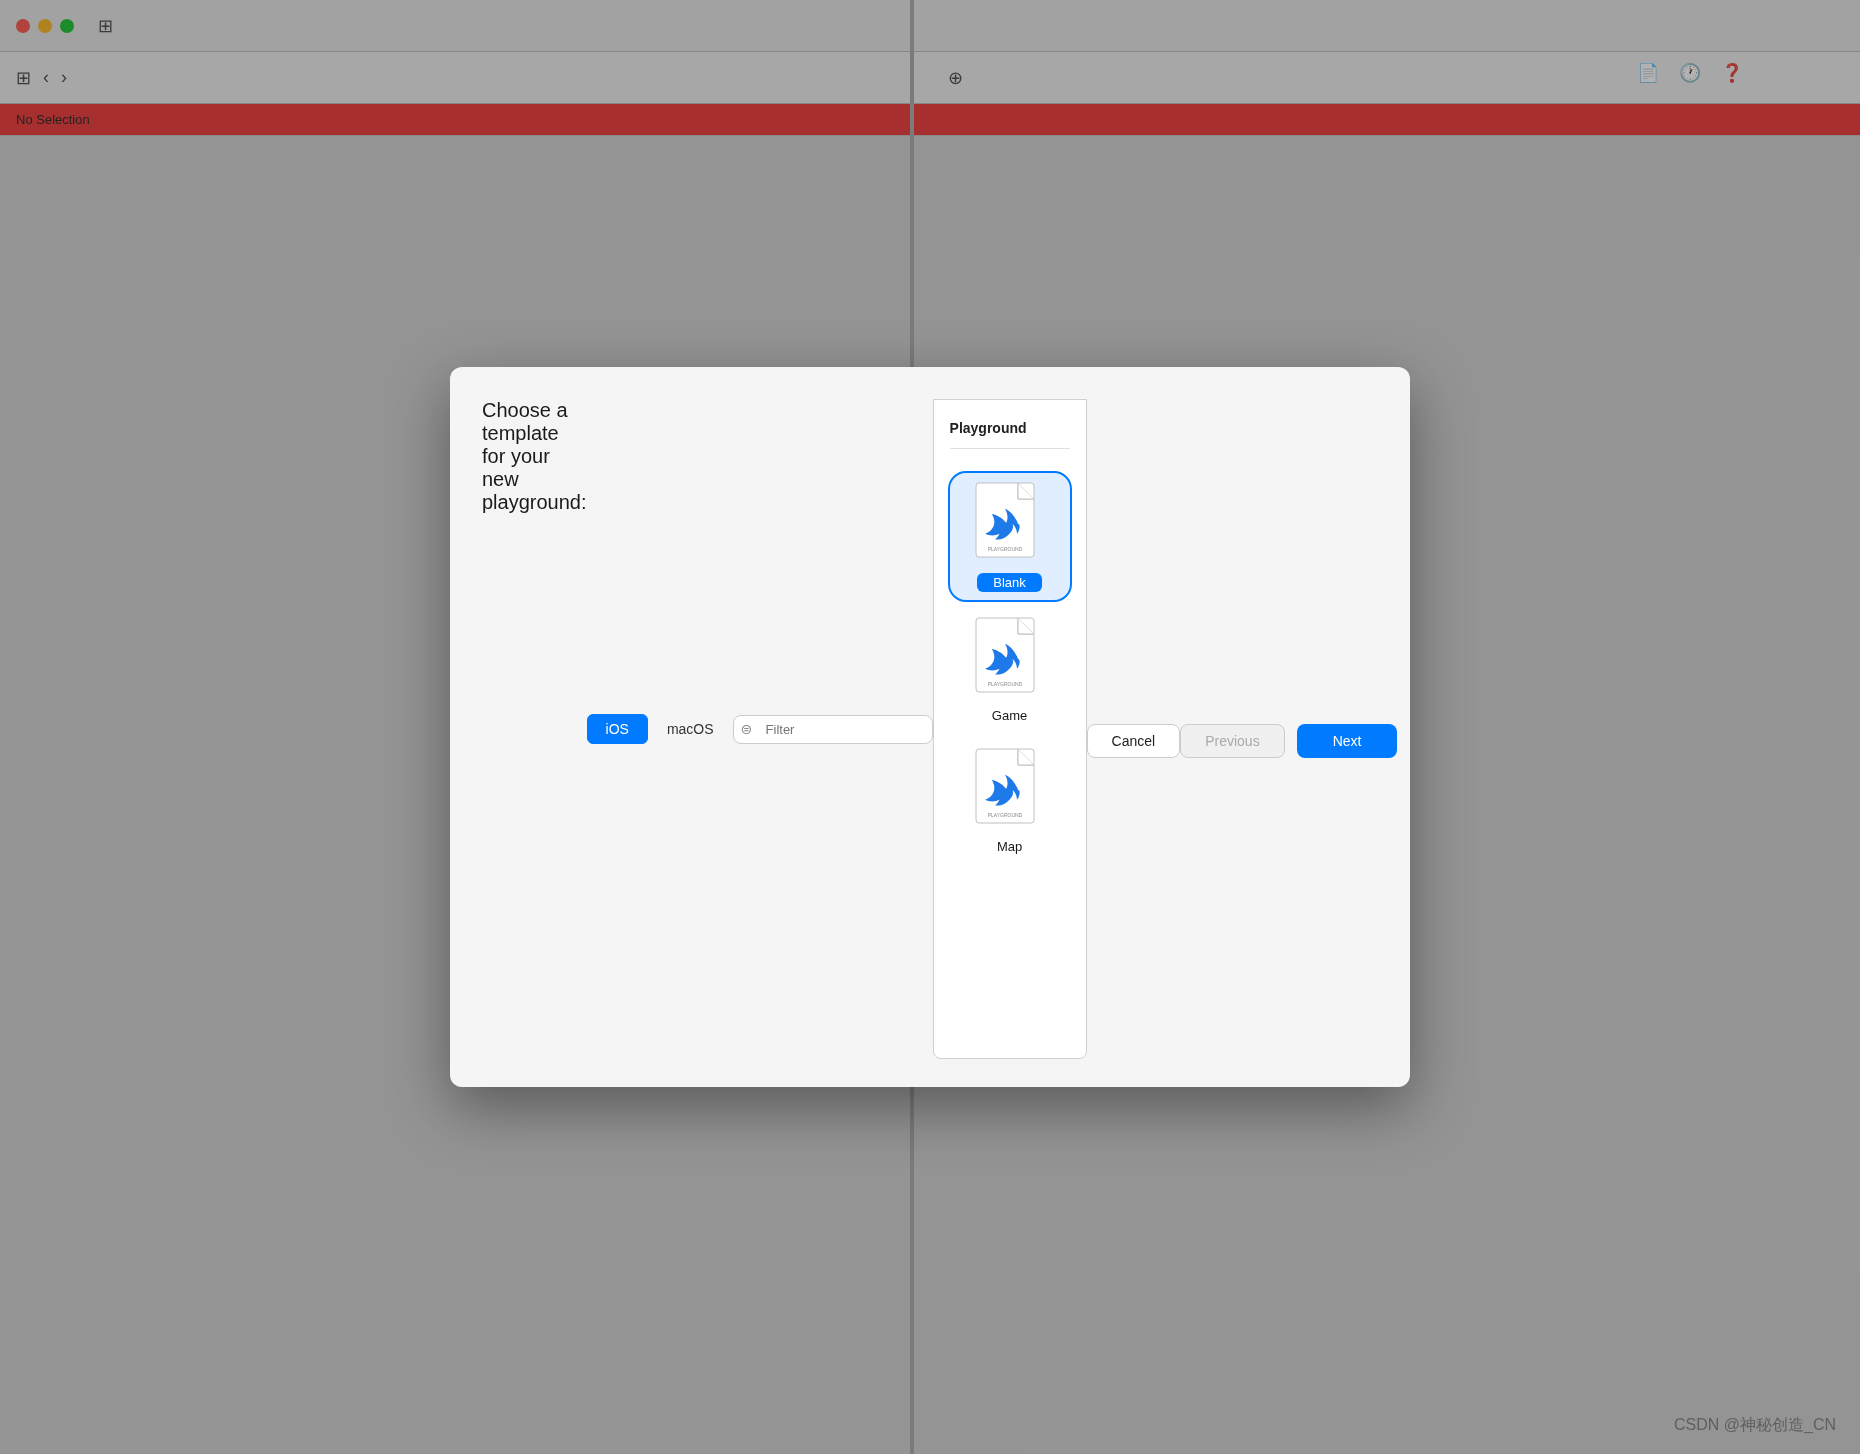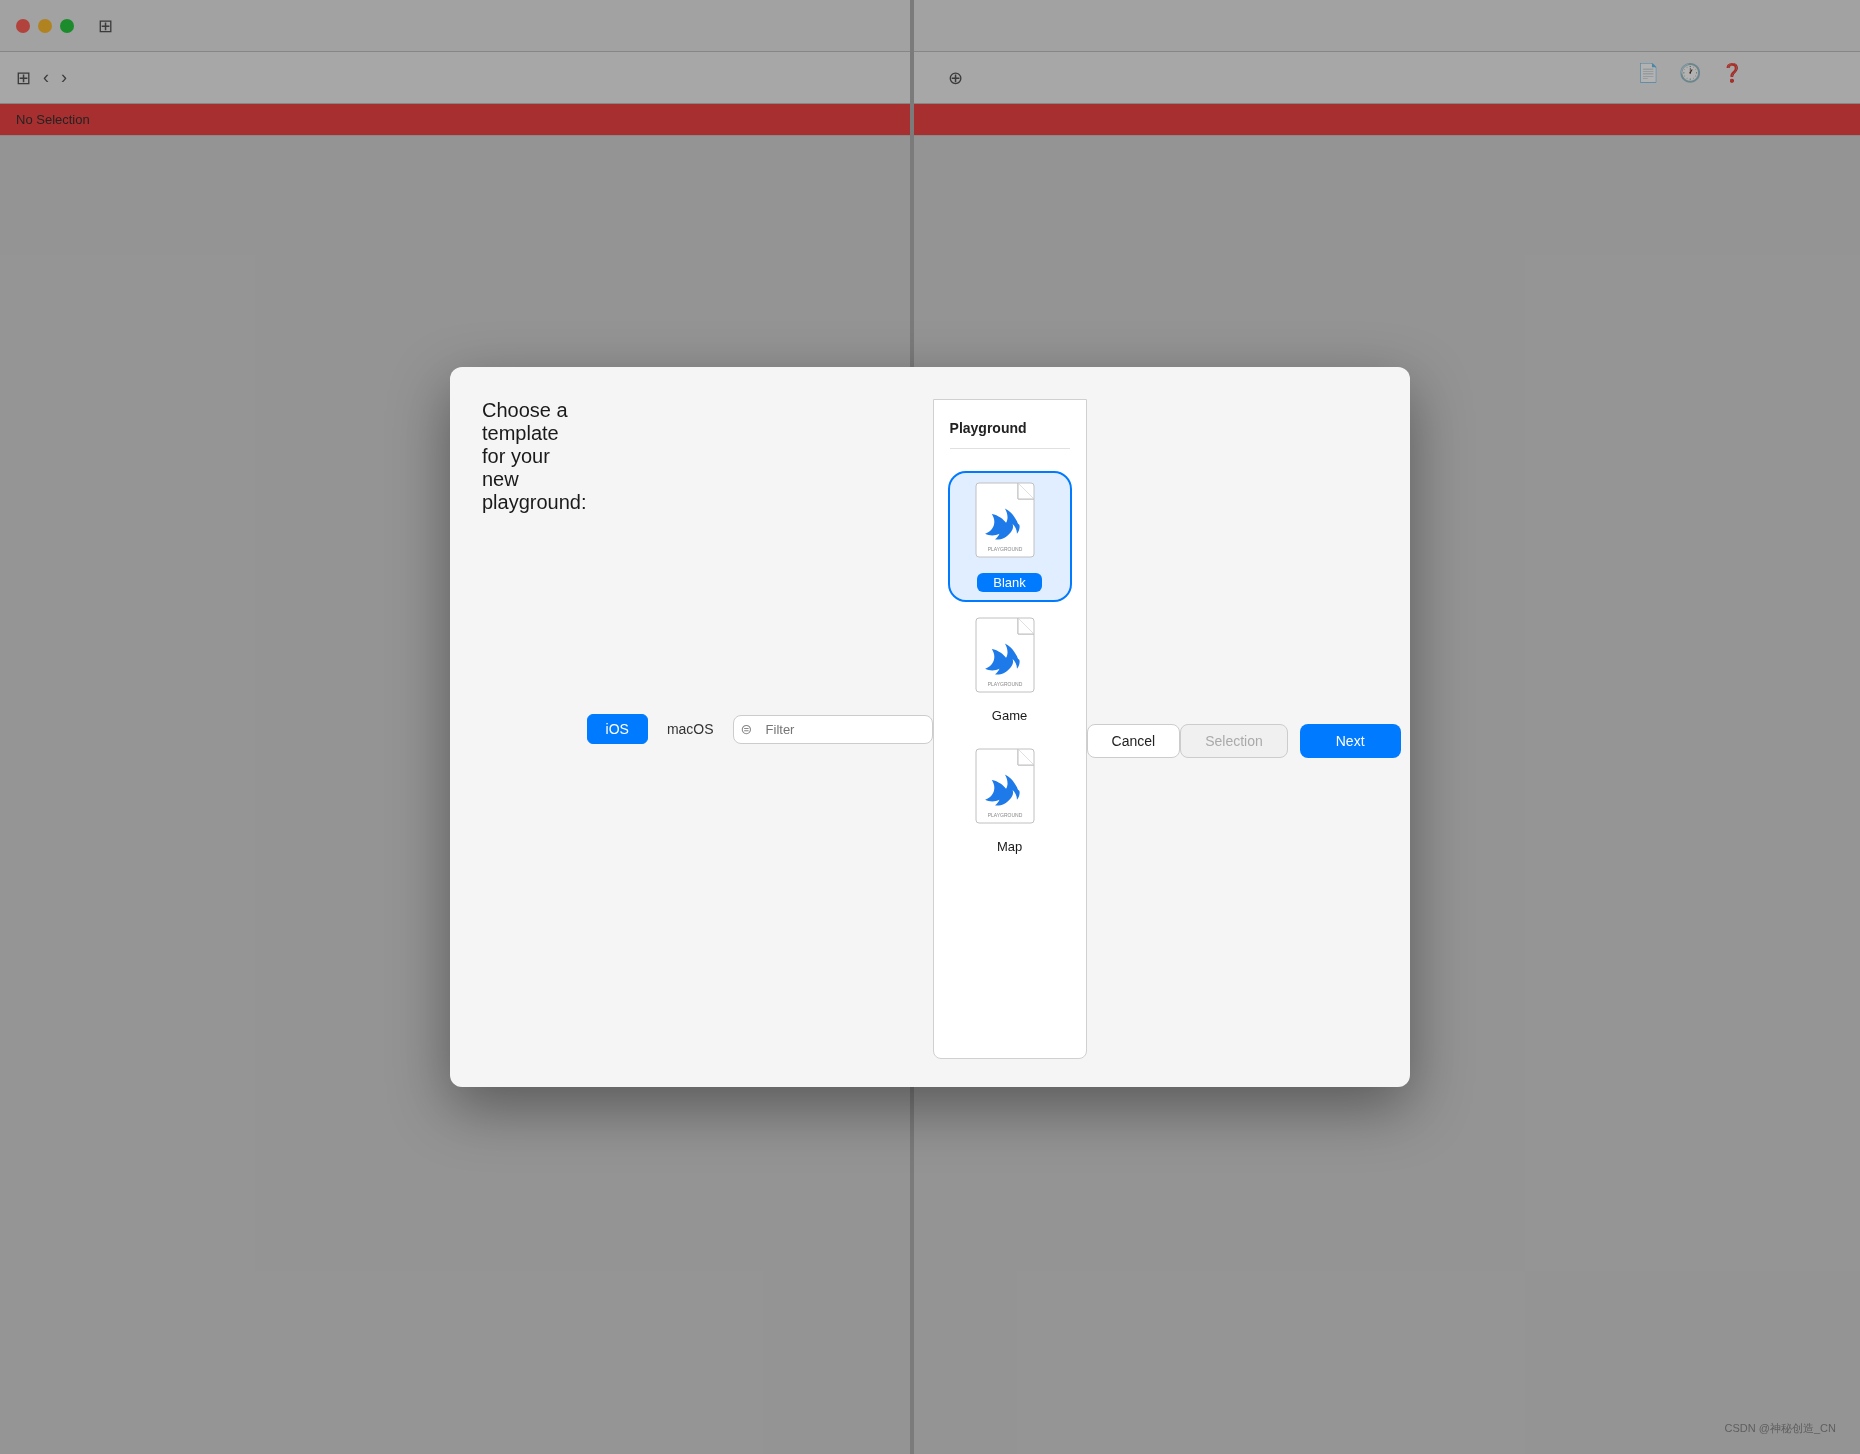--- a/index.html
+++ b/index.html
@@ -267,21 +267,21 @@
       height: 100%;
       background: #aaa;
       z-index: 1;
     }
 
     
     .bottom-right-text {
       position: absolute;
       bottom: 18px;
       right: 24px;
-      font-size: 11px;
+      font-size: 16px;
       color: #888;
     }
   </style>
 </head>
 <body>
 
 <div class="bg-window">
 
   <div class="titlebar">
     <span class="traffic-light tl-close"></span>
@@ -380,18 +380,18 @@
           <div class="template-label">Map</div>
         </div>
 
 
       </div>
     </div>
 
     <div class="modal-footer">
       <button class="btn-cancel">Cancel</button>
       <div class="footer-right">
-        <button class="btn-previous">Selection</button>
+        <button class="btn-previous">Previous</button>
         <button class="btn-next">Next</button>
       </div>
     </div>
   </div>
 </div>
 
 </body></html>

